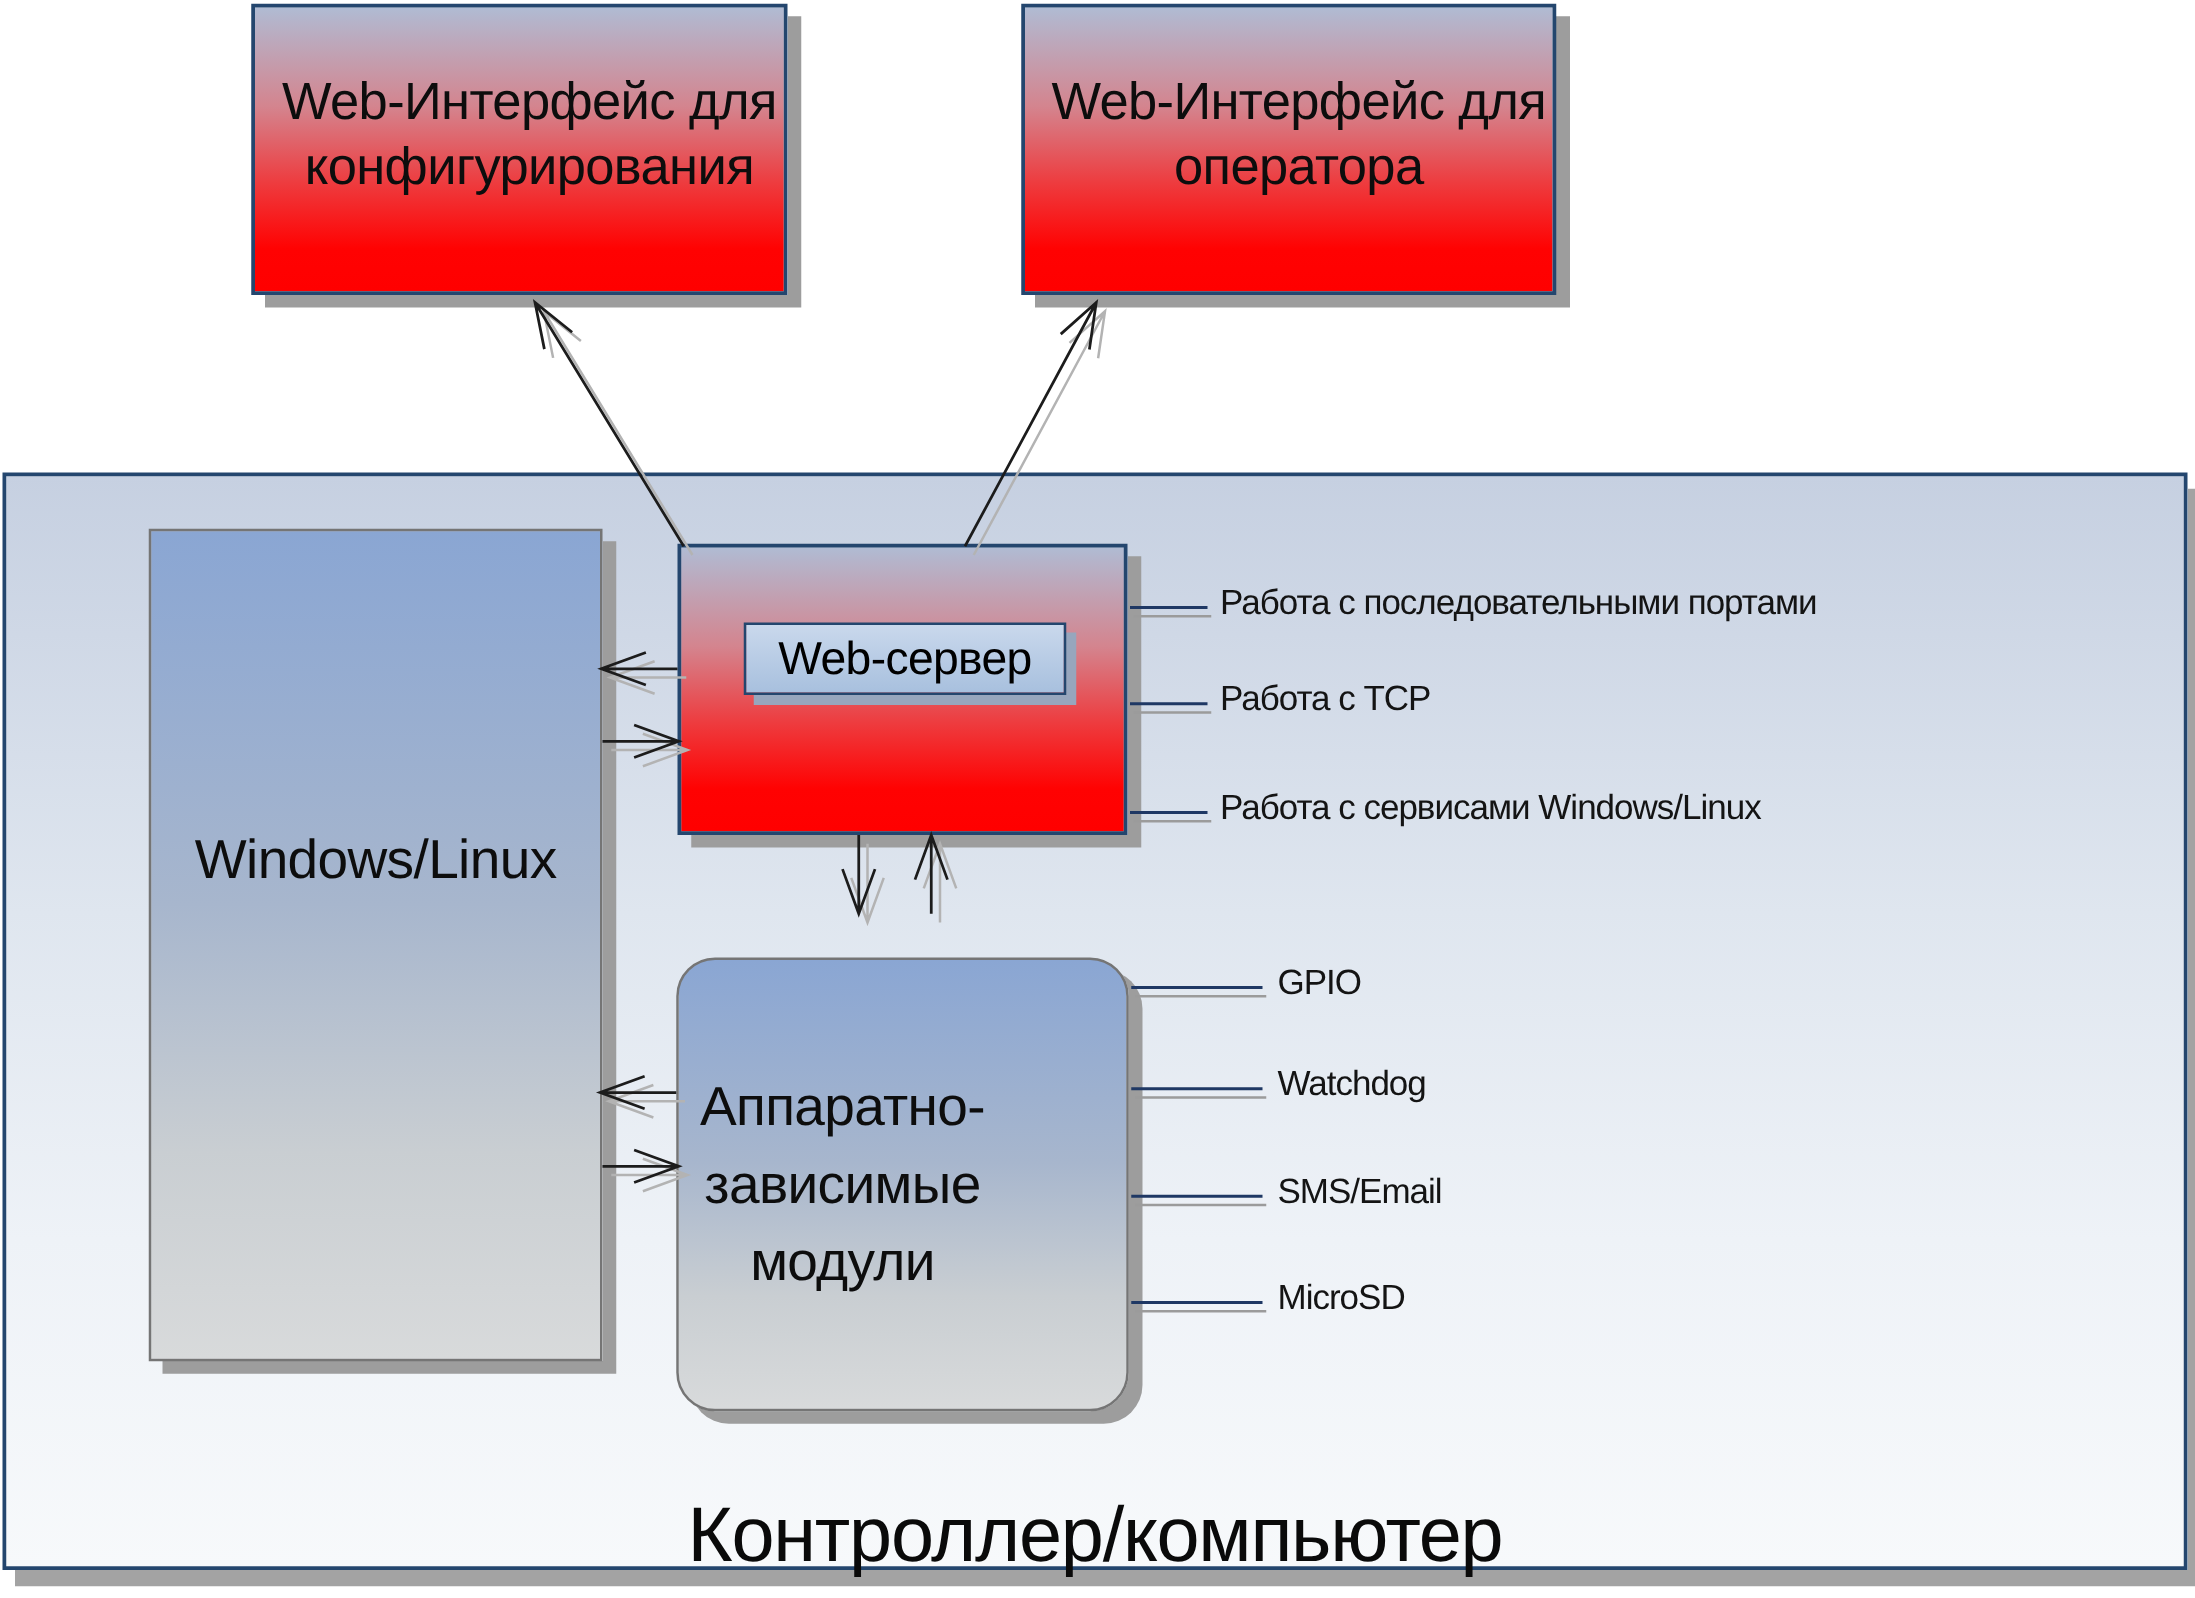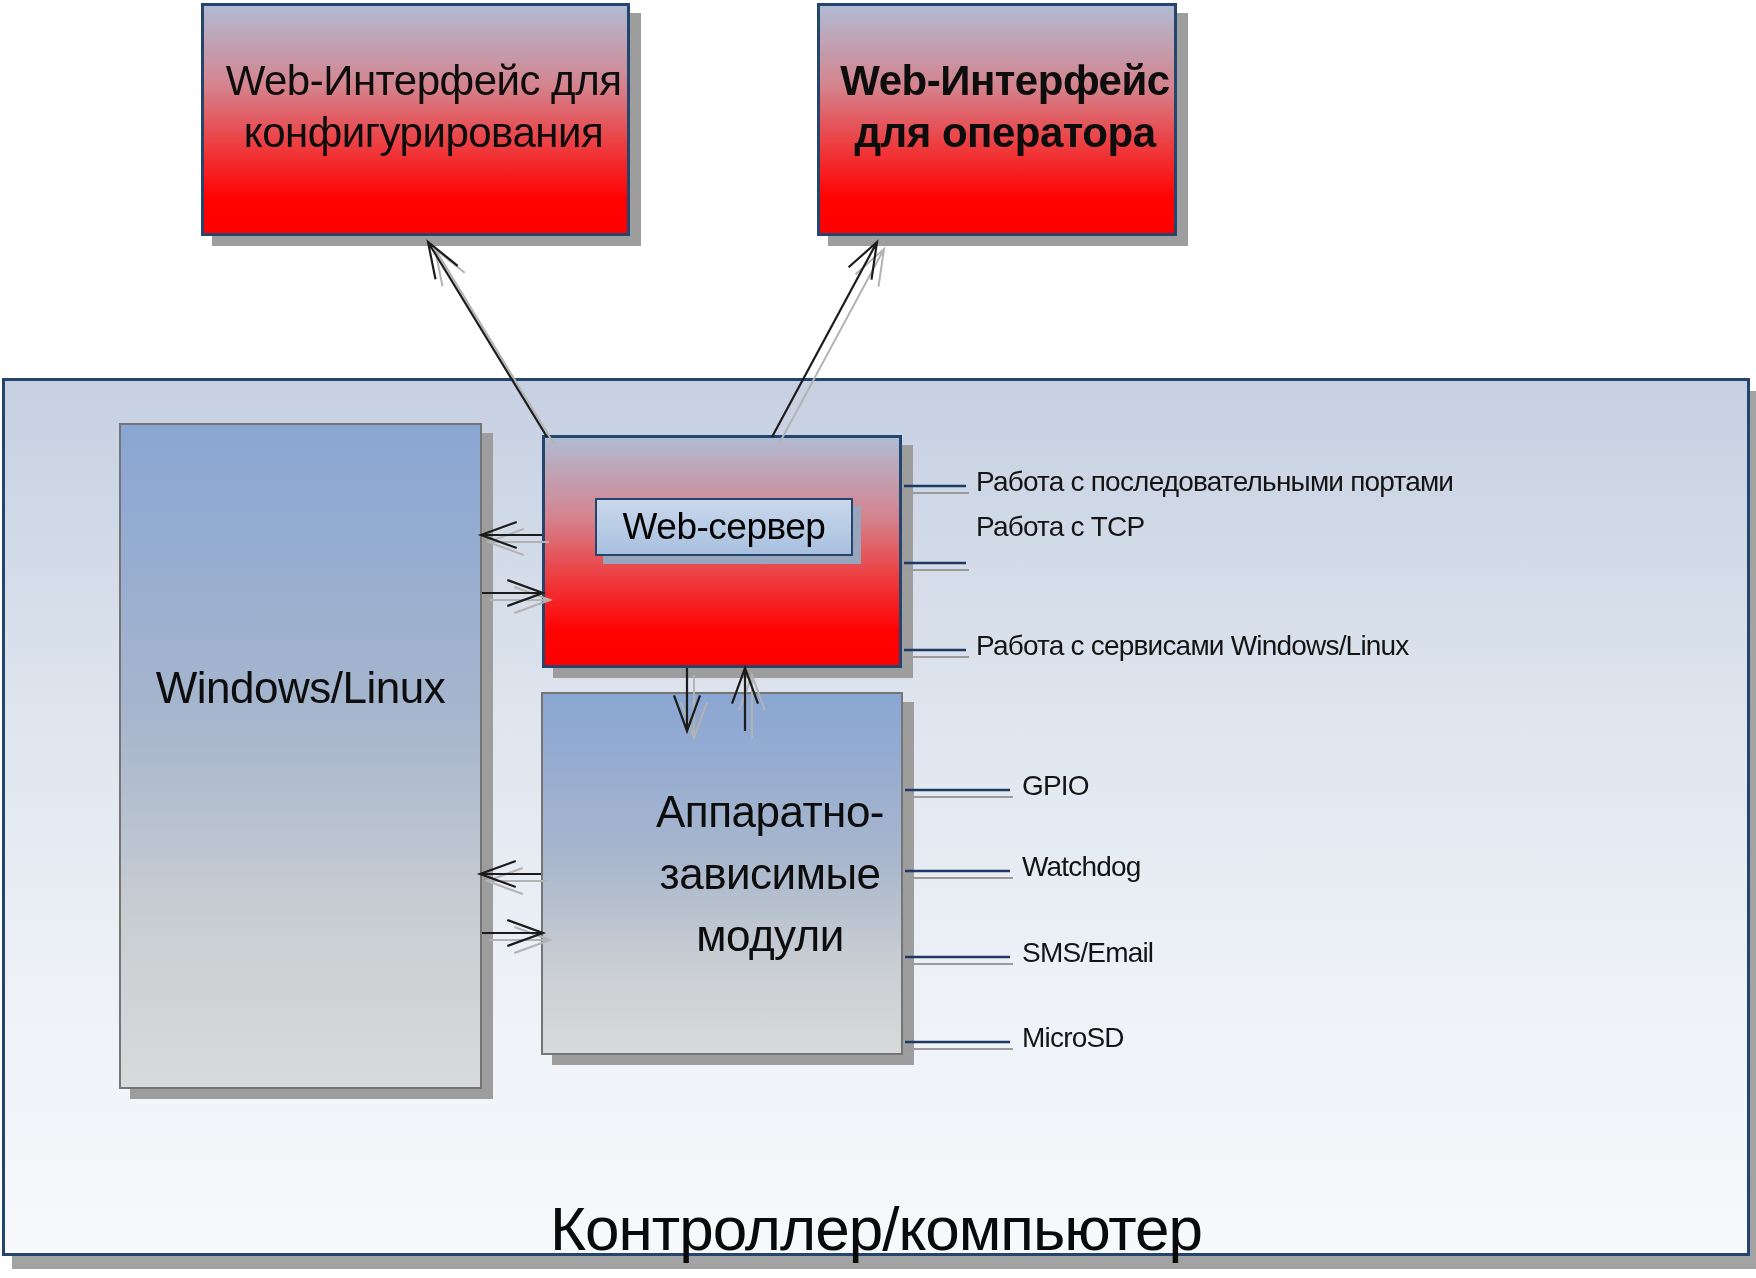--- a/index.html
+++ b/index.html
@@ -22,37 +22,37 @@
     font-size:62px;letter-spacing:-1px;color:#0a0a0a;line-height:70px;margin-top:16px;
   }
 
   
   .red-grad{
     border:3px solid #24466e;
     background:linear-gradient(180deg,#b0bbd3 0%,#d4848e 35%,#ee3b3e 62%,#ff0202 85%,#ff0000 100%);
   }
   .top-box{display:flex;align-items:center;justify-content:center;text-align:center;padding-left:16px;}
   .top-box-tl{left:201px;top:3px;width:429px;height:233px;}
-  .top-box-tr{left:817px;top:3px;width:360px;height:233px;font-weight:bold;}
+  .top-box-tr{left:817px;top:3px;width:428px;height:233px;}
   .top-box .lbl{
     font-size:42px;line-height:52px;letter-spacing:-0.5px;max-width:398px;
     margin-bottom:26px;color:#0d0d0d;
   }
 
   
   .blue-grad{
     border:2px solid #757575;
     background:linear-gradient(180deg,#8aa6d3 0%,#a7b6cd 45%,#c9ced2 75%,#d8dadb 100%);
   }
   .os-box{left:119px;top:423px;width:363px;height:666px;}
   .os-label{
     position:absolute;left:0;right:0;top:238px;text-align:center;
     font-size:44px;letter-spacing:-0.5px;white-space:nowrap;
   }
-  .hw-box{left:541px;top:692px;width:362px;height:363px;display:flex;align-items:center;justify-content:flex-end;text-align:center;}
+  .hw-box{left:541px;top:766px;width:362px;height:363px;display:flex;align-items:center;justify-content:flex-start;text-align:center;border-radius:31px;}
   .hw-box .lbl{font-size:44px;line-height:62px;letter-spacing:-0.5px;max-width:262px;}
 
   
   .tmius-box{left:542px;top:435px;width:360px;height:233px;}
   .web-server-box{
     position:absolute;left:50px;top:32px;width:258px;height:58px;box-sizing:border-box;
     border:2px solid #24466e;
     background:linear-gradient(180deg,#c9d8ec 0%,#a8c0de 100%);
     box-shadow:8px 8px 0 #97a6bd;
     display:flex;align-items:center;justify-content:center;
@@ -62,21 +62,21 @@
     position:absolute;left:0;right:0;top:114px;text-align:center;
     color:#ffffff;font-weight:bold;font-size:47px;letter-spacing:-0.5px;
   }
 
   
   .svc{
     position:absolute;font-size:28px;letter-spacing:-0.8px;color:#141414;
     transform:translateY(-50%);white-space:nowrap;
   }
   .svc-1{left:976px;top:482px;}
-  .svc-2{left:976px;top:527px;}
+  .svc-2{left:976px;top:559px;}
   .svc-3{left:976px;top:646px;}
   .svc-4{left:1022px;top:786px;}
   .svc-5{left:1022px;top:867px;}
   .svc-6{left:1022px;top:953px;}
   .svc-7{left:1022px;top:1038px;}
 
   
   .wires{position:absolute;left:0;top:0;width:1756px;height:1278px;pointer-events:none;}
   .wires path{fill:none;}
   .arrow-shadow{stroke:#b3b3b3;stroke-width:2;}

